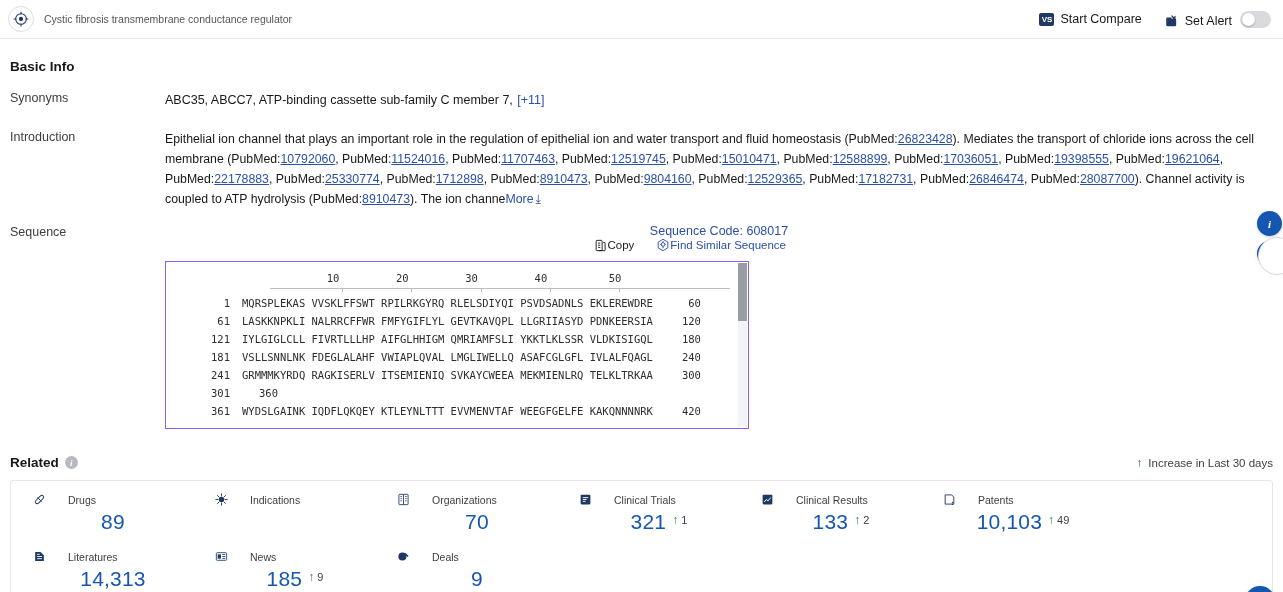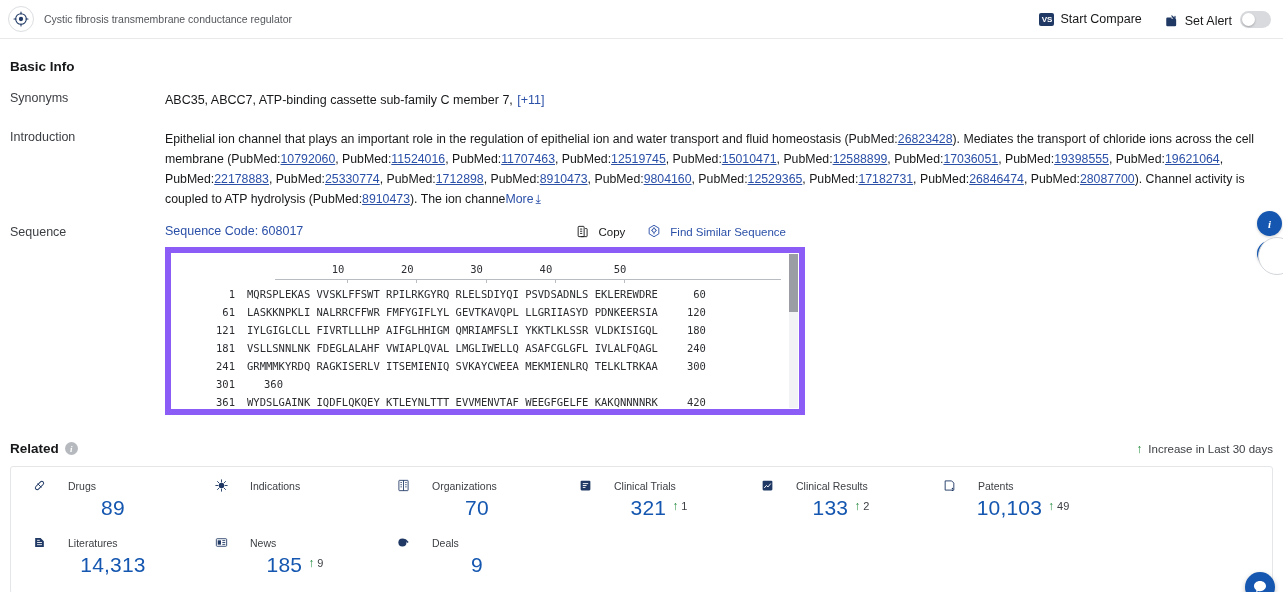--- a/index.html
+++ b/index.html
@@ -87,36 +87,36 @@
   .intro {
     font-size: 12.3px; line-height: 20px; color: #17181a;
     max-width: 1120px; position: relative;
   }
   .more-link {
     color: #2b50a8; cursor: pointer; white-space: nowrap;
   }
 
   
   .seq-head {
-    display: flex; align-items: center; gap: 0;
+    display: flex; align-items: center; gap: 0; flex-direction: column;
   }
   .seq-code { font-size: 12.5px; color: #2b50a8; cursor: pointer; }
   .seq-tools {
     margin-left: auto; display: flex; align-items: center; gap: 22px;
     padding-right: 487px;
   }
   .seq-tool {
-    display: flex; align-items: flex-end; gap: 9px; font-size: 11.5px;
+    display: flex; align-items: center; gap: 0; font-size: 11.5px;
     cursor: pointer; color: #17181a;
   }
   .seq-tool.blue { color: #2b50a8; }
 
   .seq-box {
-    margin-top: 9px; width: 640px; height: 168px;
-    border: 6px solid #8b5cf6; background: #fff;
+    margin-top: 9px; width: 584px; height: 168px;
+    border: 1px solid #8b5cf6; background: #fff;
     position: relative; overflow: hidden;
   }
   .seq-inner {
     padding: 10px 0 0 0;
     font-family: "DejaVu Sans Mono", monospace;
     font-size: 10.5px; color: #2b2d31;
   }
   .ruler {
     position: relative; height: 22px; margin: 0 0 0 0;
   }

